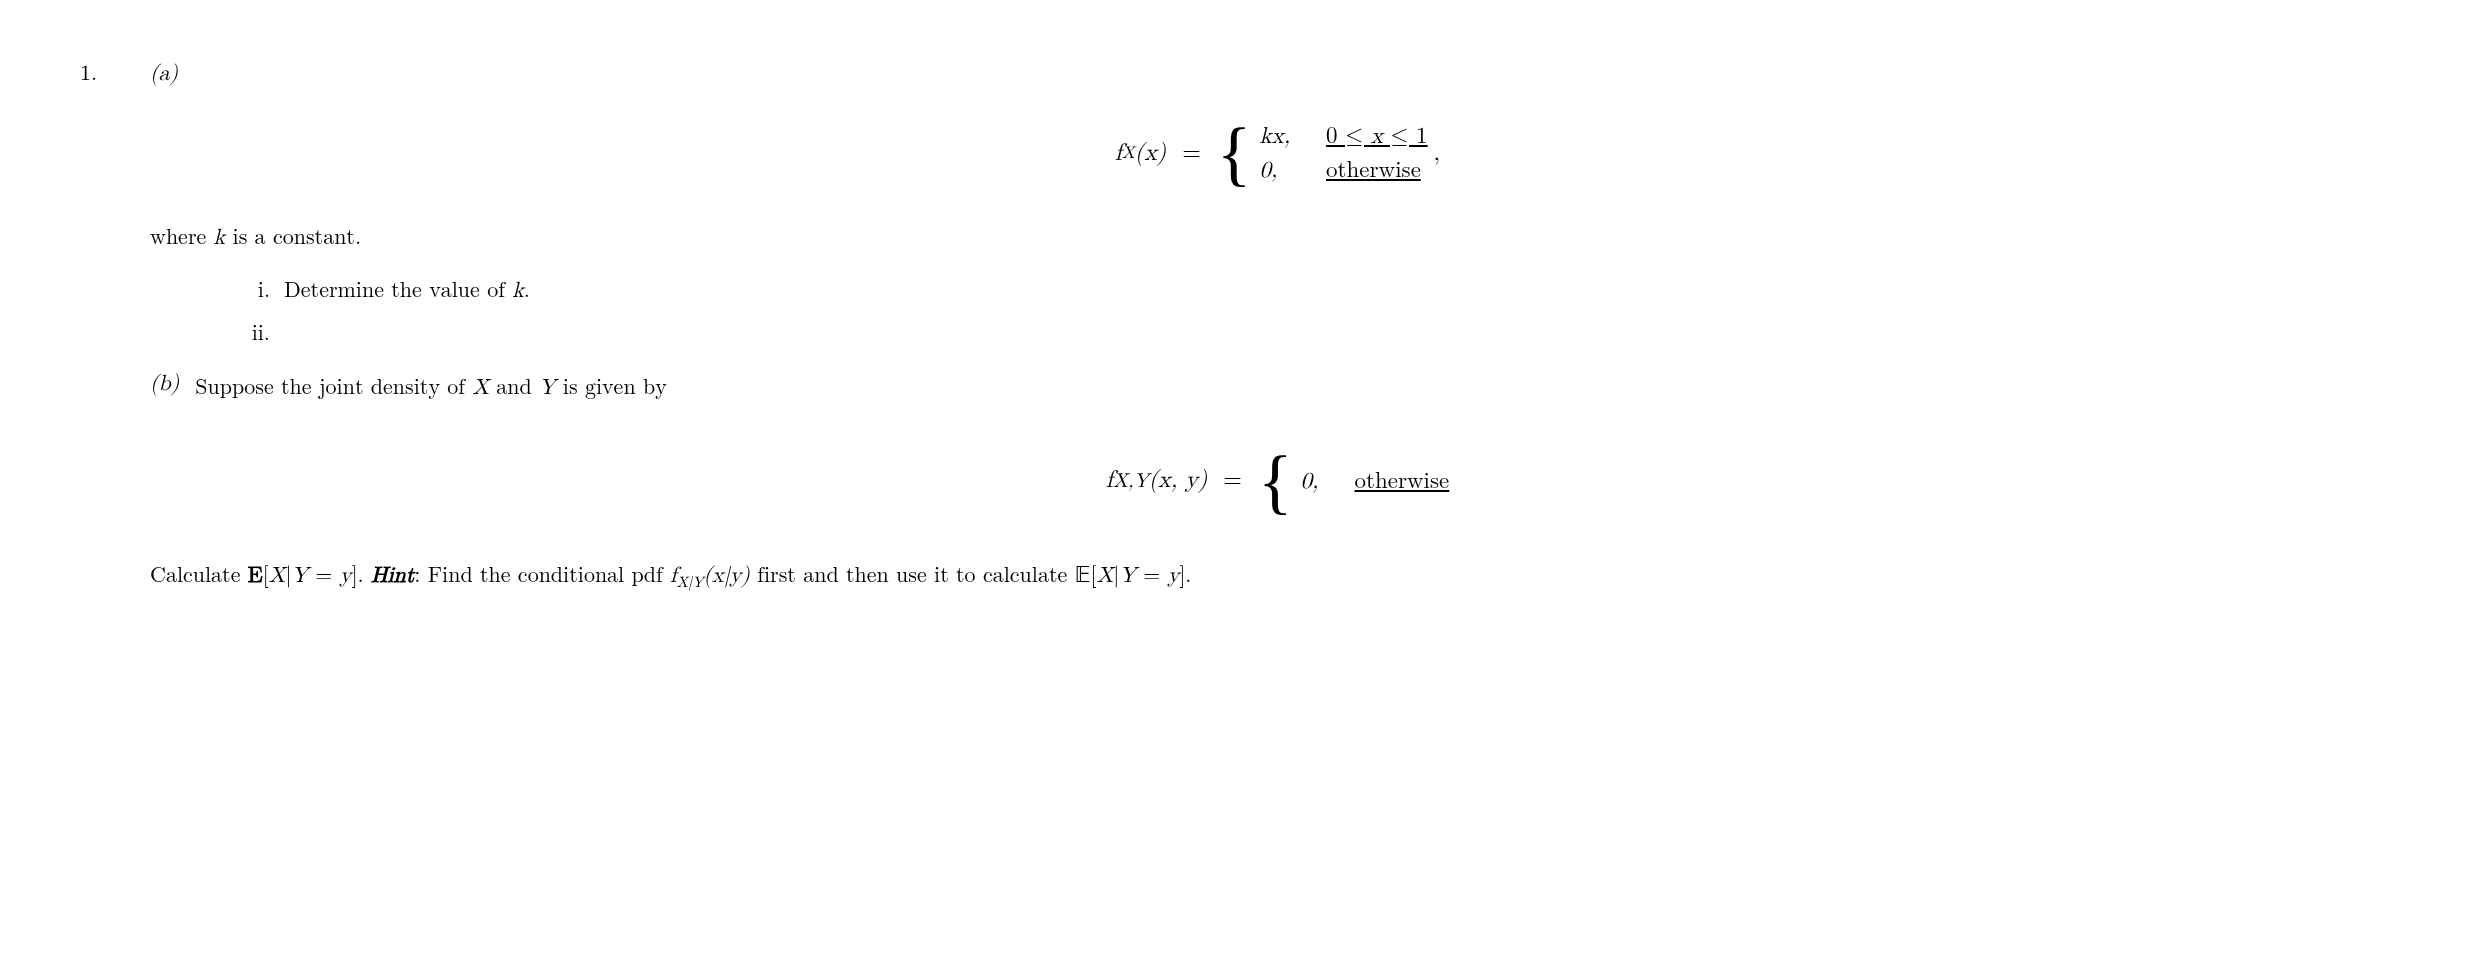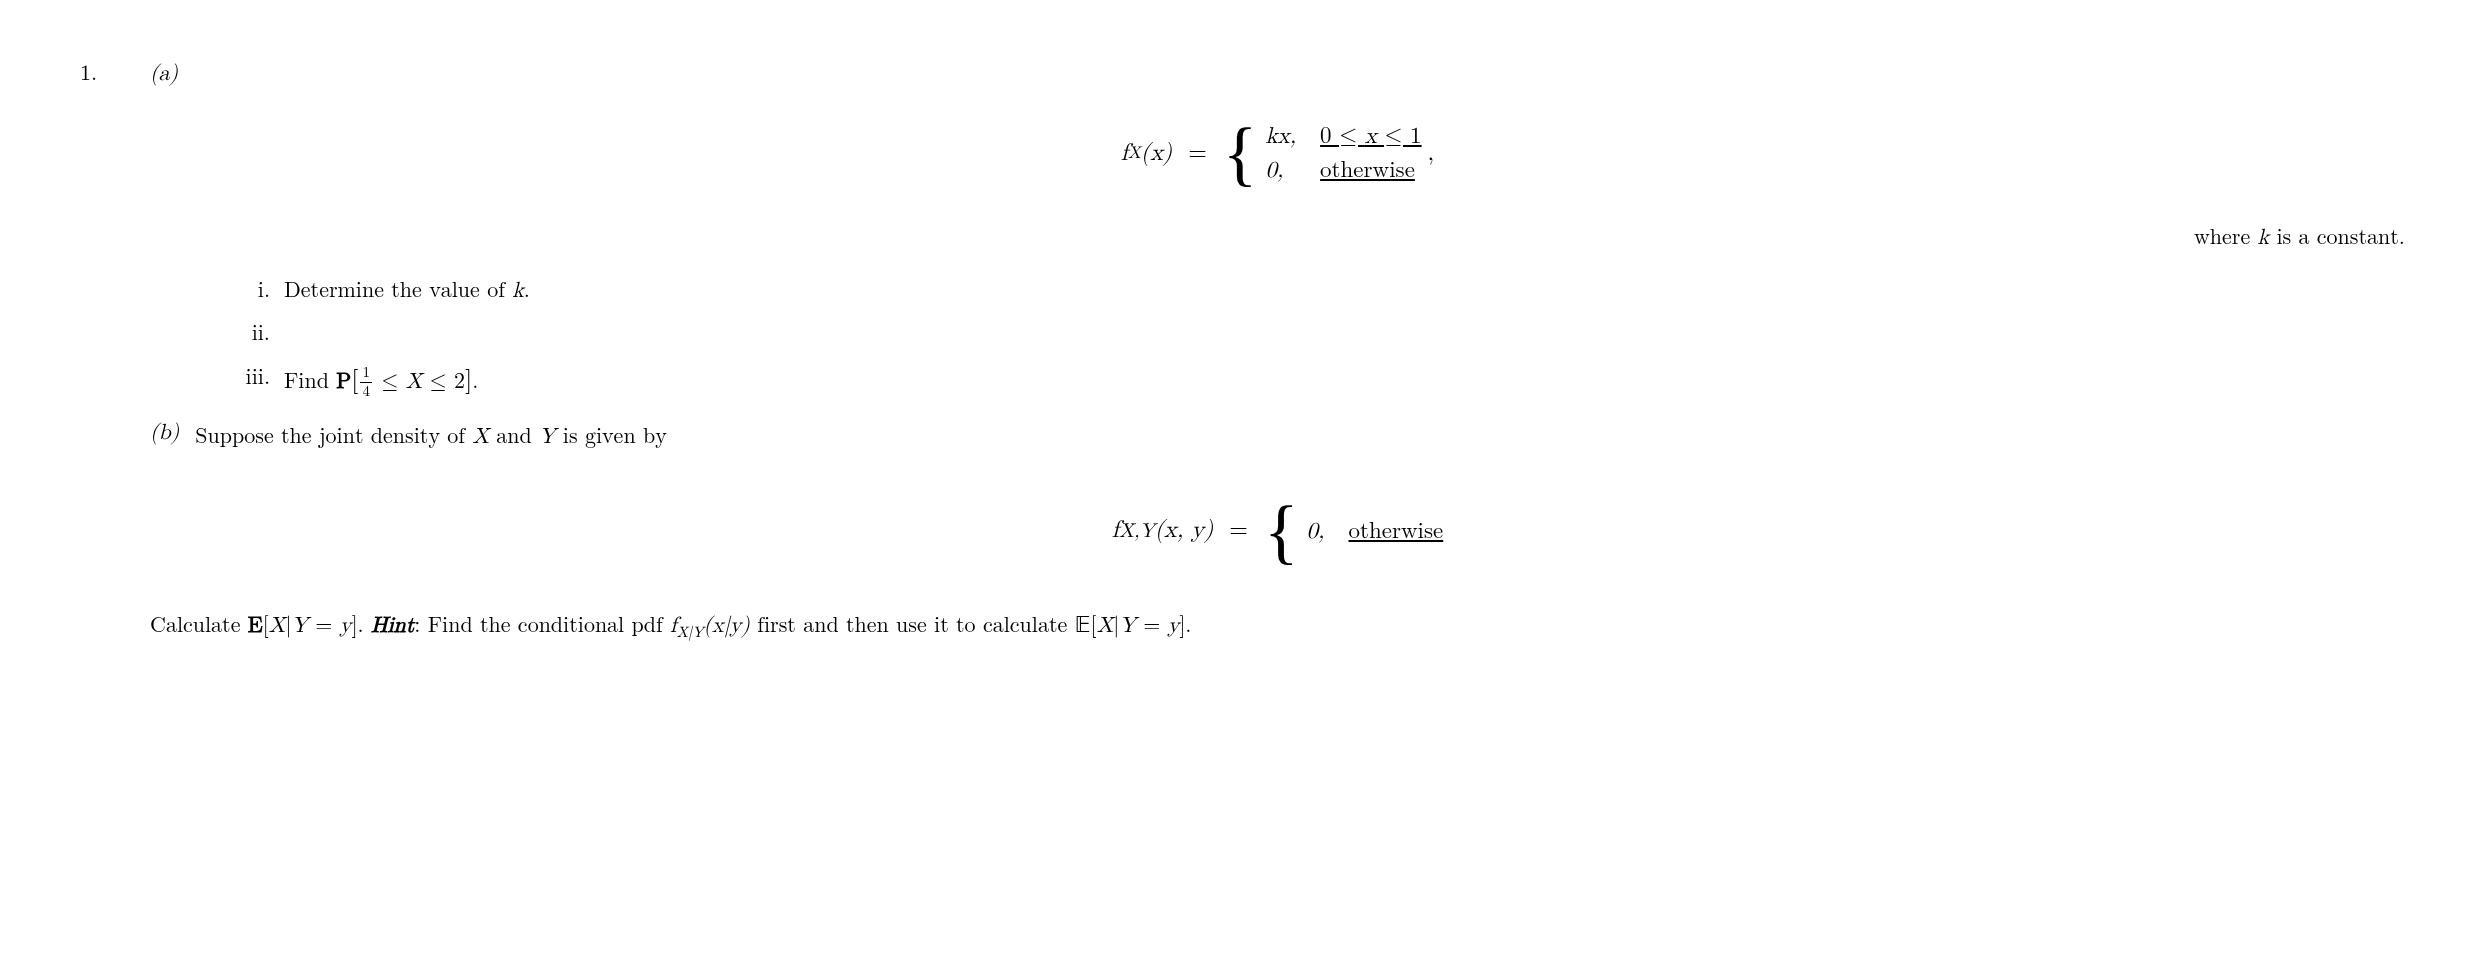--- a/index.html
+++ b/index.html
@@ -79,39 +79,37 @@
       border-collapse: separate;
       border-spacing: 0 6px;
     }
 
     .case-row {
       display: table-row;
     }
 
     .case-expr {
       display: table-cell;
-      padding-right: 24px;
+      padding-right: 36px;
       font-style: italic;
       font-size: 23px;
       white-space: nowrap;
     }
 
     .case-cond {
       display: table-cell;
       font-size: 23px;
       white-space: nowrap;
       text-decoration: underline;
     }
 
     .where-text {
       font-size: 22px;
-      margin-left: 40px;
       margin-bottom: 18px;
       line-height: 1.6;
-      text-align: right;
     }
 
     .sub-parts {
       margin-left: 60px;
       margin-bottom: 18px;
     }
 
     .sub-part {
       display: flex;
       align-items: flex-start;
@@ -218,27 +216,20 @@
       </div>
 
       <div class="sub-parts">
         <div class="sub-part">
           <span class="sub-part-label">i.</span>
           <span>Determine the value of <span class="mi">k</span>.</span>
         </div>
         <div class="sub-part">
           <span class="sub-part-label">ii.</span>
         </div>
-        <div class="sub-part">
-          <span class="sub-part-label">iii.</span>
-          <span>Find <span class="bold">P</span><span class="math-bracket">[</span><span class="frac">
-                <span class="frac-num">1</span>
-                <span class="frac-den">4</span>
-              </span> ≤ <span class="mi">X</span> ≤ 2<span class="math-bracket">]</span>.</span>
-        </div>
       </div>
 
       <div class="part-b" style="margin-top: 10px;">
         <span class="part-label mi">(b)</span>
         <span class="part-text">
           Suppose the joint density of <span class="mi">X</span> and <span class="mi">Y</span> is given by
         </span>
       </div>
 
       <div class="formula-block" style="margin-top: 40px; margin-bottom: 40px;">

